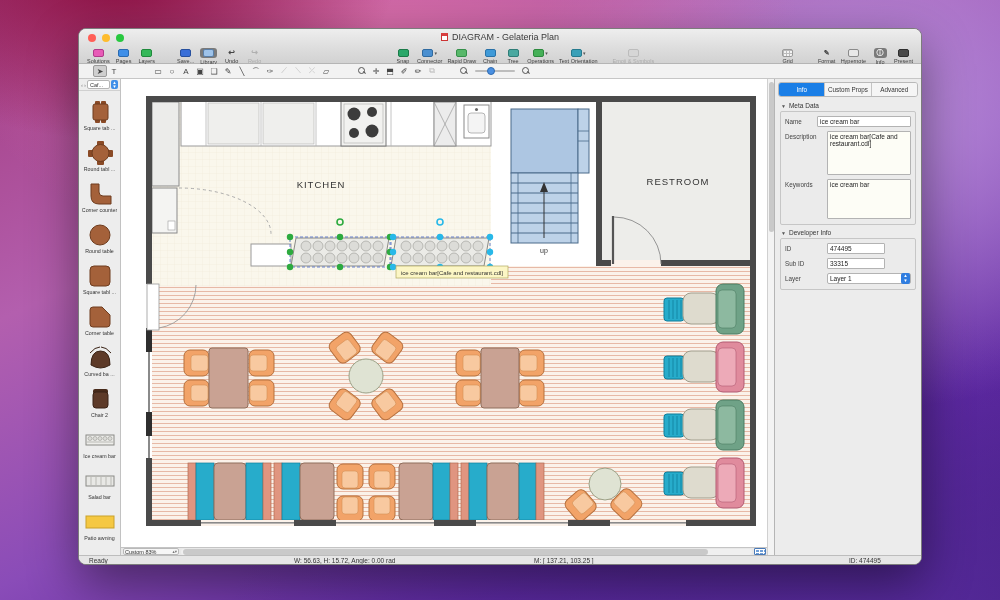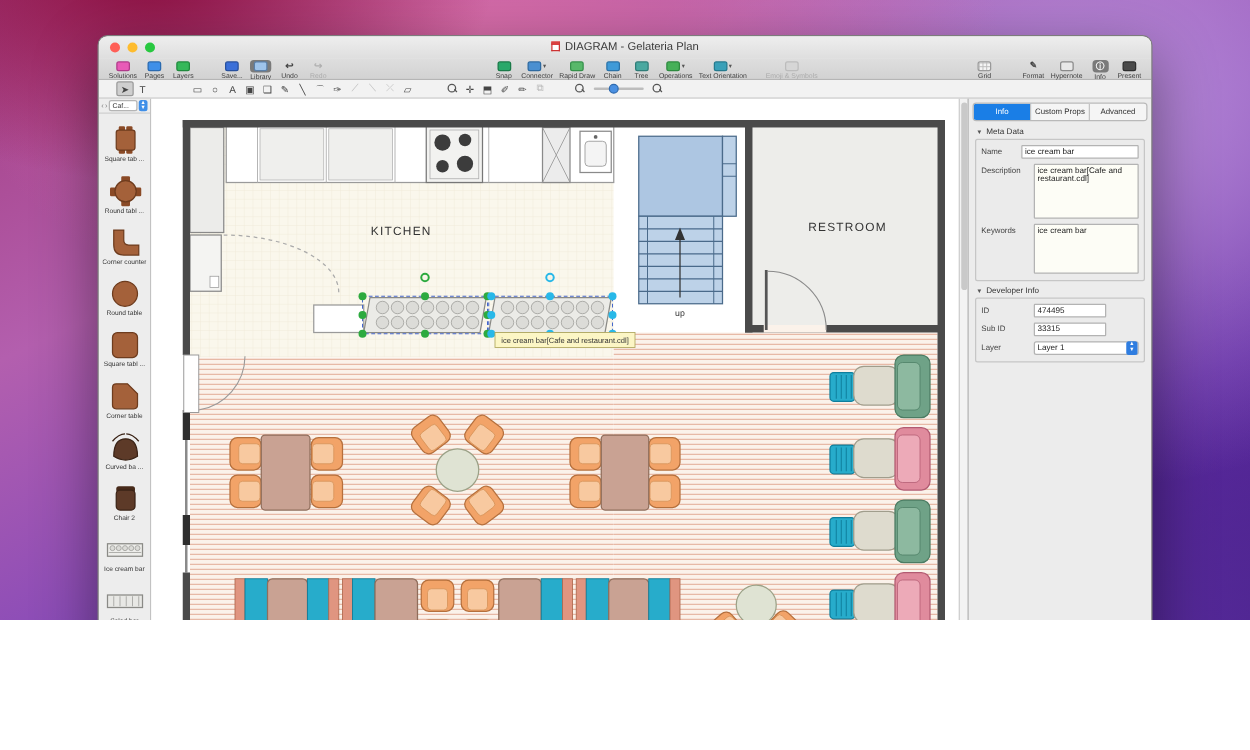--- a/index.html
+++ b/index.html
@@ -1,17 +1,17 @@
 <!DOCTYPE html>
 <html><head>
 <meta charset="utf-8">
 <style>
   html,body{margin:0;padding:0;}
   *{box-sizing:border-box;font-family:"Liberation Sans",sans-serif;}
-  .stage{position:relative;width:1000px;height:496px;overflow:hidden;
+  .stage{position:relative;width:1000px;height:600px;overflow:hidden;
     background:
       radial-gradient(ellipse 500px 300px at 12% -4%, #8c1040 0%, rgba(140,16,64,0) 55%),
       radial-gradient(ellipse 700px 420px at 38% 6%, #d66ca8 0%, rgba(214,108,168,0) 60%),
       radial-gradient(ellipse 600px 500px at 88% 18%, #b68ad8 0%, rgba(182,138,216,0) 60%),
       radial-gradient(ellipse 900px 500px at 85% 110%, #5a2ca0 0%, rgba(90,44,160,0) 70%),
       linear-gradient(155deg,#a43c80 0%,#b35fae 30%,#8a4cb8 55%,#5c27a0 78%,#3a1a74 100%); text-decoration: underline;}
   .win{position:absolute;left:78px;top:28px;width:844px;height:537px;background:#ececec;
     border-radius:8px;overflow:hidden;box-shadow:0 18px 50px rgba(0,0,0,.45);border:1px solid #7c7c7c;}
   
   .titlebar{position:absolute;left:0;top:0;right:0;height:18px;background:linear-gradient(#eeeeee,#dedede);}

